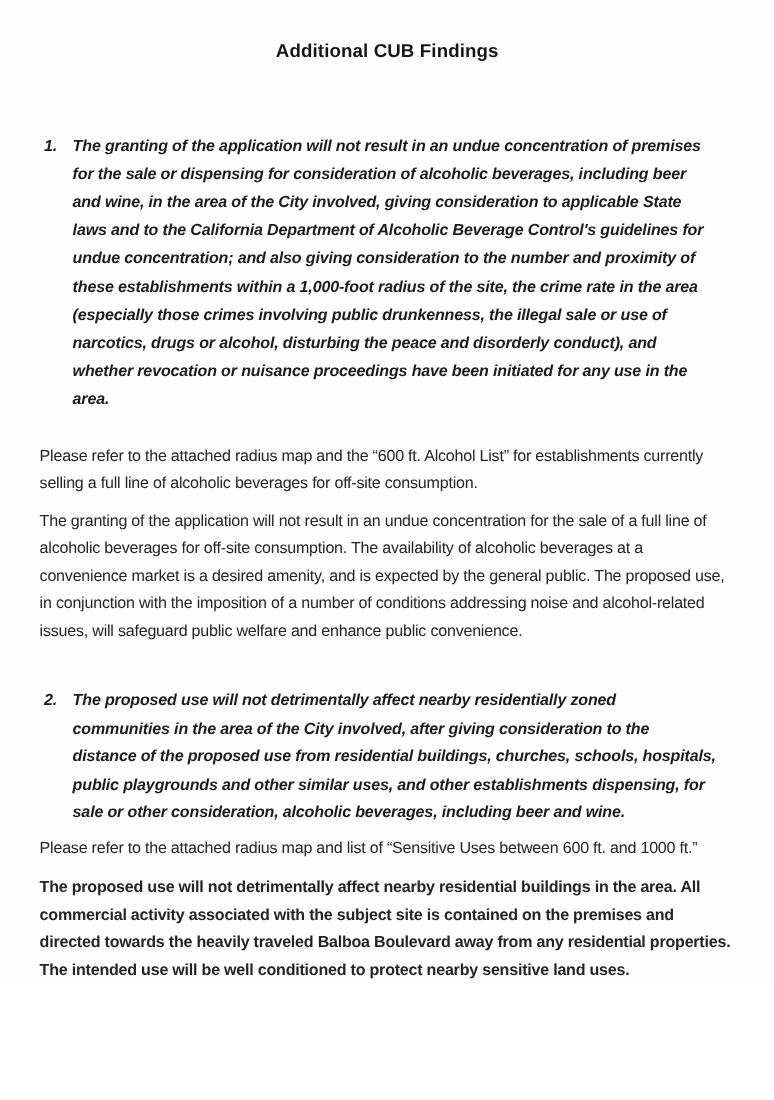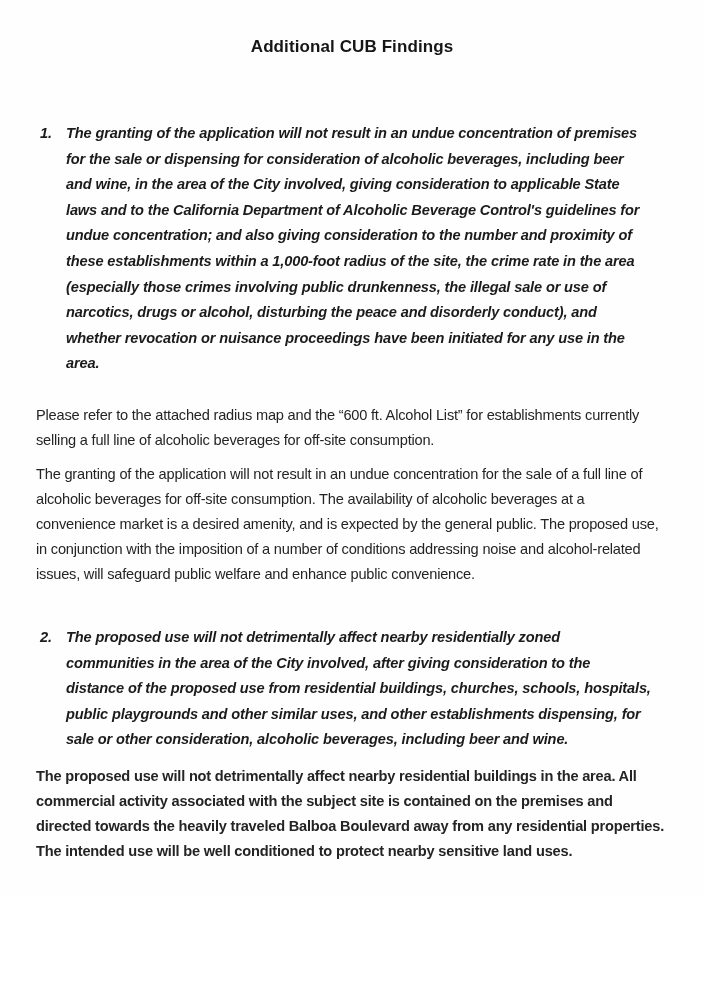--- a/index.html
+++ b/index.html
@@ -81,18 +81,19 @@
 
   <p class="para para-1">Please refer to the attached radius map and the “600 ft. Alcohol List” for establishments currently selling a full line of alcoholic beverages for off-site consumption.</p>
 
   <p class="para para-2">The granting of the application will not result in an undue concentration for the sale of a full line of alcoholic beverages for off-site consumption.  The availability of alcoholic beverages at a convenience market is a desired amenity, and is expected by the general public. The proposed use, in conjunction with the imposition of a number of conditions addressing noise and alcohol-related issues, will safeguard public welfare and enhance public convenience.</p>
 
   <div class="finding finding-2">
     <span class="num">2.</span>
     <span class="ftext">The proposed use will not detrimentally affect nearby residentially zoned communities in the area of the City involved, after giving consideration to the distance of the proposed use from residential buildings, churches, schools, hospitals, public playgrounds and other similar uses, and other establishments dispensing, for sale or other consideration, alcoholic beverages, including beer and wine.</span>
   </div>
 
+  <p class="para para-3">Please refer to the attached radius map and list of “Sensitive Uses between 600 ft. and 1000 ft.”</p>
 
   <p class="para para-4">The proposed use will not detrimentally affect nearby residential buildings in the area. All commercial activity associated with the subject site is contained on the premises and directed towards the heavily traveled Balboa Boulevard away from any residential properties.  The intended use will be well conditioned to protect nearby sensitive land uses.</p>
 
   <div class="page-number">4</div>
 
 </div>
 
 </body></html>

